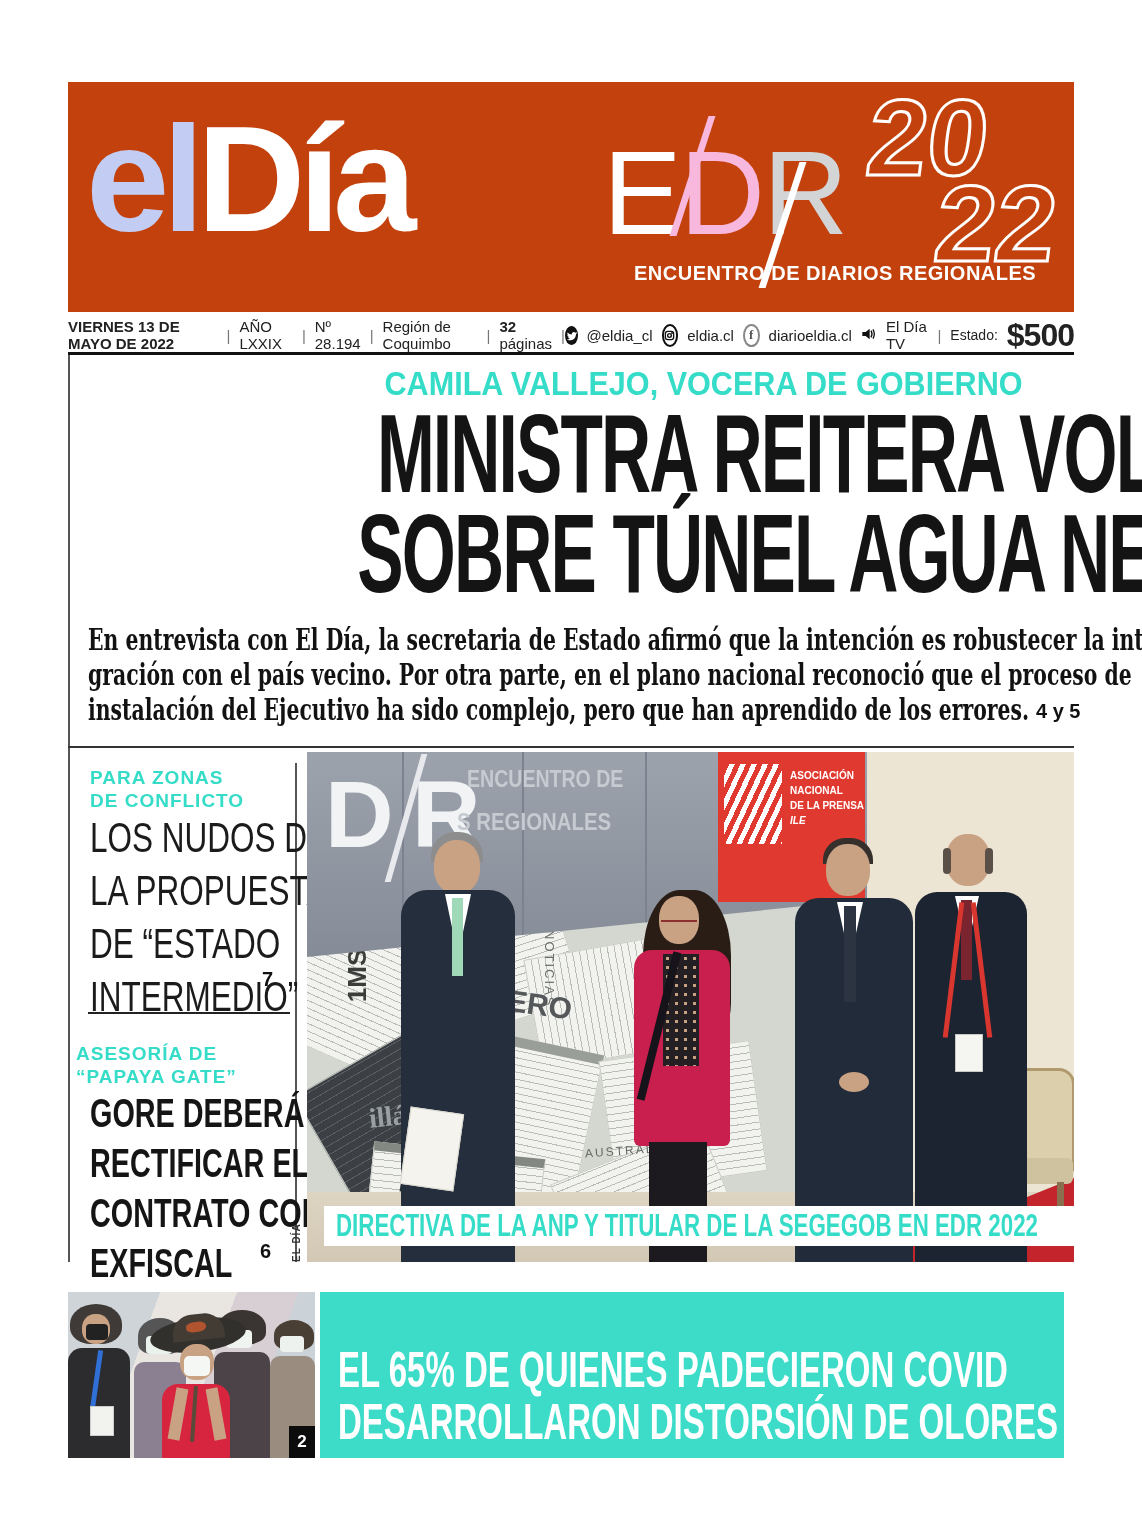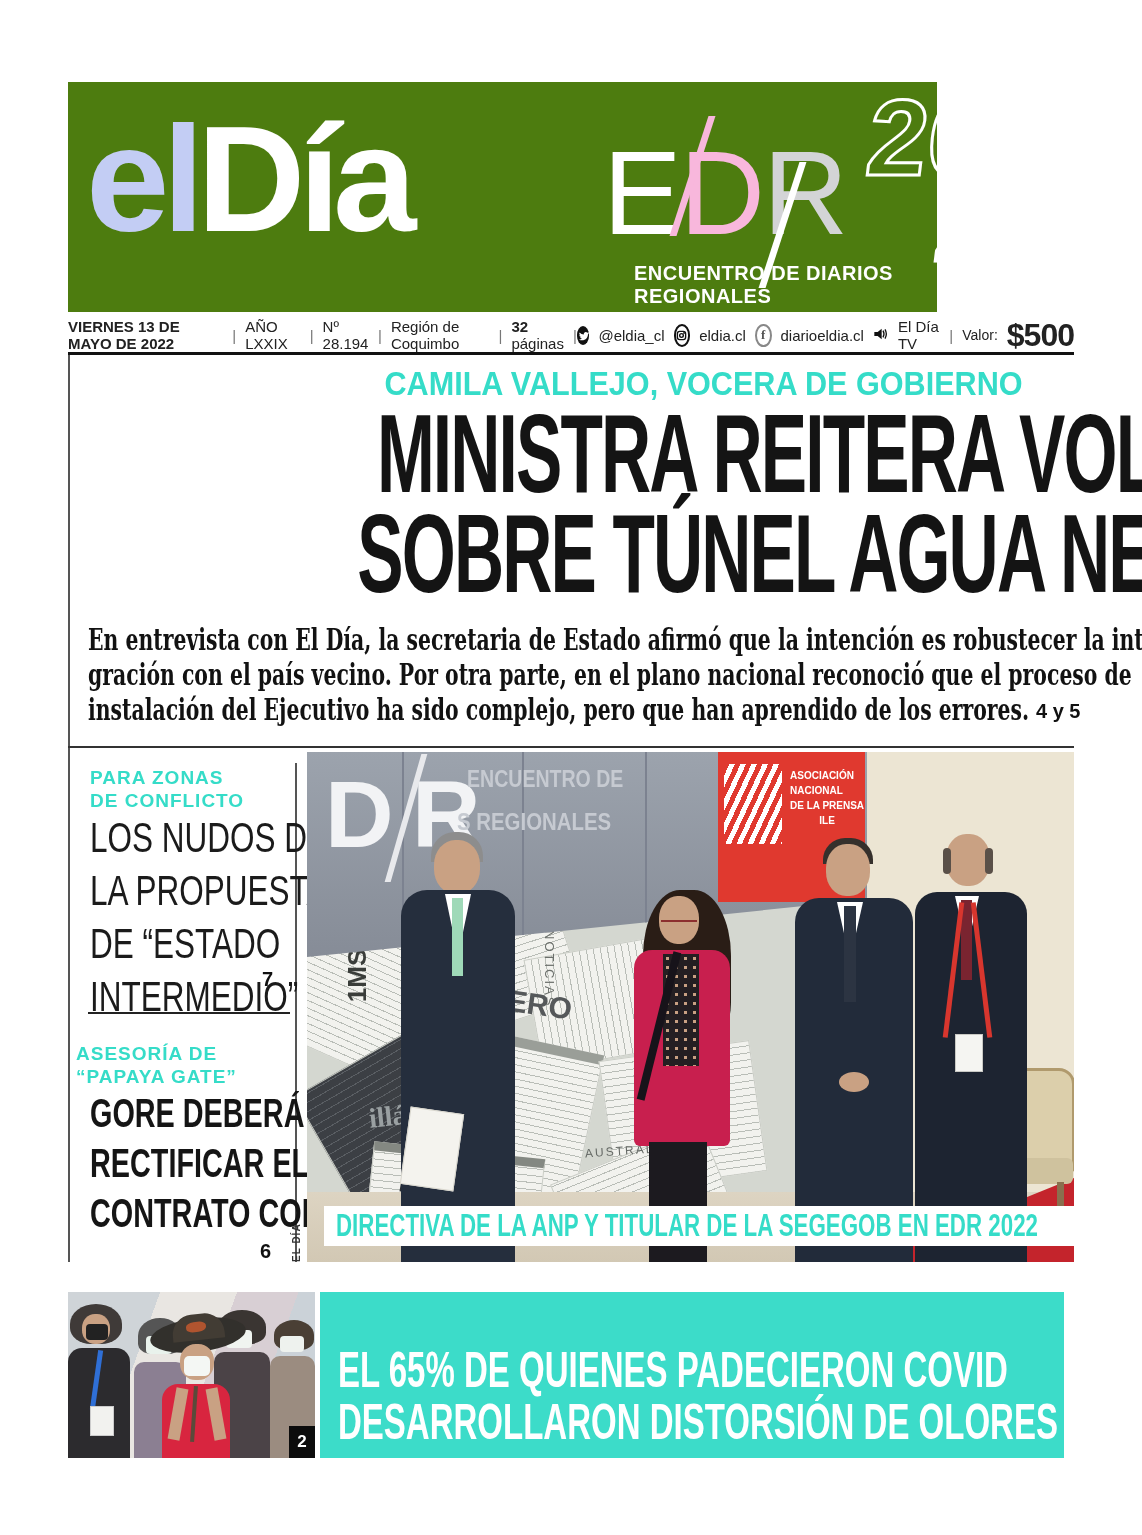--- a/index.html
+++ b/index.html
@@ -2,21 +2,21 @@
 <html><head>
 <meta charset="utf-8">
 <style>
   html,body{margin:0;padding:0;background:#ffffff;}
   #page{position:relative;width:1142px;height:1535px;background:#fff;overflow:hidden;
         font-family:"Liberation Sans",sans-serif;color:#111;}
   .abs{position:absolute;}
   .condL{display:inline-block;white-space:nowrap;transform-origin:0 50%;}
   .condC{display:inline-block;white-space:nowrap;transform-origin:50% 50%;}
   
-  .masthead{left:68px;top:82px;width:869px;height:230px;background:#4d7c0f;}
+  .masthead{left:68px;top:82px;width:1006px;height:230px;background:#c2410c;}
   .logo{left:18px;top:22px;font-size:150px;font-weight:bold;letter-spacing:-7px;line-height:1;}
   .logo .el{color:#c3cdf4;}
   .logo .dia{color:#ffffff;}
   .edr{left:535px;top:52px;font-size:118px;font-weight:normal;letter-spacing:-2px;line-height:1;}
   .edr .e{color:#ffffff;} .edr .d{color:#f8b7dc;} .edr .r{color:#d3d4d6;}
   .slash{position:absolute;width:7px;transform:skewX(-18deg);}
   .edr-sub{left:566px;top:180px;color:#fff;font-weight:bold;font-size:20px;letter-spacing:.5px;}
   .year{font-weight:bold;font-size:108px;line-height:1;color:transparent;
         -webkit-text-stroke:3px #ffffff;transform:skewX(-7deg);}
   
@@ -104,21 +104,21 @@
       <span class="icircle" style="border:2px solid #888;color:#555;font-weight:bold;font-size:13px;font-family:'Liberation Serif',serif;">f</span>
       <span>diarioeldia.cl</span>
       <span>
         <svg width="16" height="14" viewBox="0 0 24 20">
             <path fill="#111" d="M2 7h5l6-5v16l-6-5H2z"></path>
             <path d="M15 5q3 5 0 10 M18 3q4 7 0 14" stroke="#111" stroke-width="2" fill="none"></path>
           </svg>
       </span>
       <span>El Día TV</span>
       <span class="sep">|</span>
-      <span style="font-size:14px;">Valor:</span>
+      <span style="font-size:14px;">Estado:</span>
       <span class="price">$500</span>
     </div>
   </div>
   <div class="abs rule" style="left:68px;top:352px;width:1006px;height:3px;"></div>
 
   <div class="abs" style="left:68px;top:355px;width:2px;height:907px;background:#555;"></div>
 
   <div class="abs" style="left:88px;top:364px;width:970px;text-align:right;">
     <span class="condC kicker-teal" style="font-size:34px;transform:scaleX(.9);">CAMILA VALLEJO, VOCERA DE GOBIERNO</span>
   </div>
@@ -152,20 +152,21 @@
   <div class="abs" style="left:88px;top:1012px;width:202px;height:2px;background:#222;"></div>
 
   <div class="abs" style="left:76px;top:1042px;">
     <div class="colkick">ASESORÍA DE</div>
     <div class="colkick">“PAPAYA GATE”</div>
   </div>
   <div class="abs" style="left:90px;top:1088px;">
     <div><span class="condL colhead2" style="transform:scaleX(.72);">GORE DEBERÁ</span></div>
     <div><span class="condL colhead2" style="transform:scaleX(.72);">RECTIFICAR EL</span></div>
     <div><span class="condL colhead2" style="transform:scaleX(.72);">CONTRATO CON</span></div>
+    <div><span class="condL colhead2" style="transform:scaleX(.72);">EXFISCAL</span></div>
   </div>
   <div class="abs pageref" style="left:260px;top:1240px;">6</div>
 
   <div class="abs photo">
 
     <div class="abs" style="left:0;top:148px;width:560px;height:362px;background:#d4d7d0;">
       <div class="paper" style="left:-10px;top:10px;width:120px;height:150px;transform:rotate(24deg);"></div>
       <div class="paper" style="left:120px;top:-6px;width:140px;height:120px;transform:rotate(-18deg);border-top:8px solid #8b8f8a;"></div>
       <div class="paper" style="left:250px;top:20px;width:110px;height:160px;transform:rotate(80deg);"></div>
       <div class="paper" style="left:10px;top:150px;width:150px;height:130px;transform:rotate(-30deg);background:#3c3f44;background-image:repeating-linear-gradient(0deg,transparent 0 7px,#5a5e63 7px 8px);"></div>
@@ -194,21 +195,21 @@
         <span class="condL" style="font-size:24px;font-weight:bold;color:#c6cad1;transform:scaleX(.85);">S REGIONALES</span>
       </div>
     </div>
 
     <div class="abs" style="left:411px;top:0;width:147px;height:150px;background:#e0392f;">
       <div class="abs" style="left:6px;top:12px;width:58px;height:80px;background:repeating-linear-gradient(115deg,rgba(255,255,255,0) 0 5px,#ffffff 5px 10px);"></div>
       <div class="abs" style="left:72px;top:16px;font-size:10px;font-weight:bold;color:#fff;line-height:15px;">
         <div>ASOCIACIÓN</div>
         <div>NACIONAL</div>
         <div>DE LA PRENSA</div>
-        <div style="text-align:center;">ILE</div>
+        <div style="text-align:left;font-style:italic;">ILE</div>
       </div>
     </div>
 
     <div class="abs" style="left:0;top:440px;width:767px;height:70px;background:linear-gradient(#ddd4c2,#d2c8b4);"></div>
     <div class="abs" style="left:560px;top:426px;width:207px;height:84px;background:#c4242c;clip-path:polygon(100% 0,100% 100%,0 100%);"></div>
 
     <div class="abs">
       <div class="abs" style="left:700px;top:316px;width:62px;height:98px;background:#dccfab;border:3px solid #b09a6d;border-radius:16px 16px 4px 4px;"></div>
       <div class="abs" style="left:692px;top:406px;width:74px;height:26px;background:#cfc29e;border-radius:6px;"></div>
       <div class="abs" style="left:698px;top:430px;width:7px;height:36px;background:#8a6f4e;"></div>

